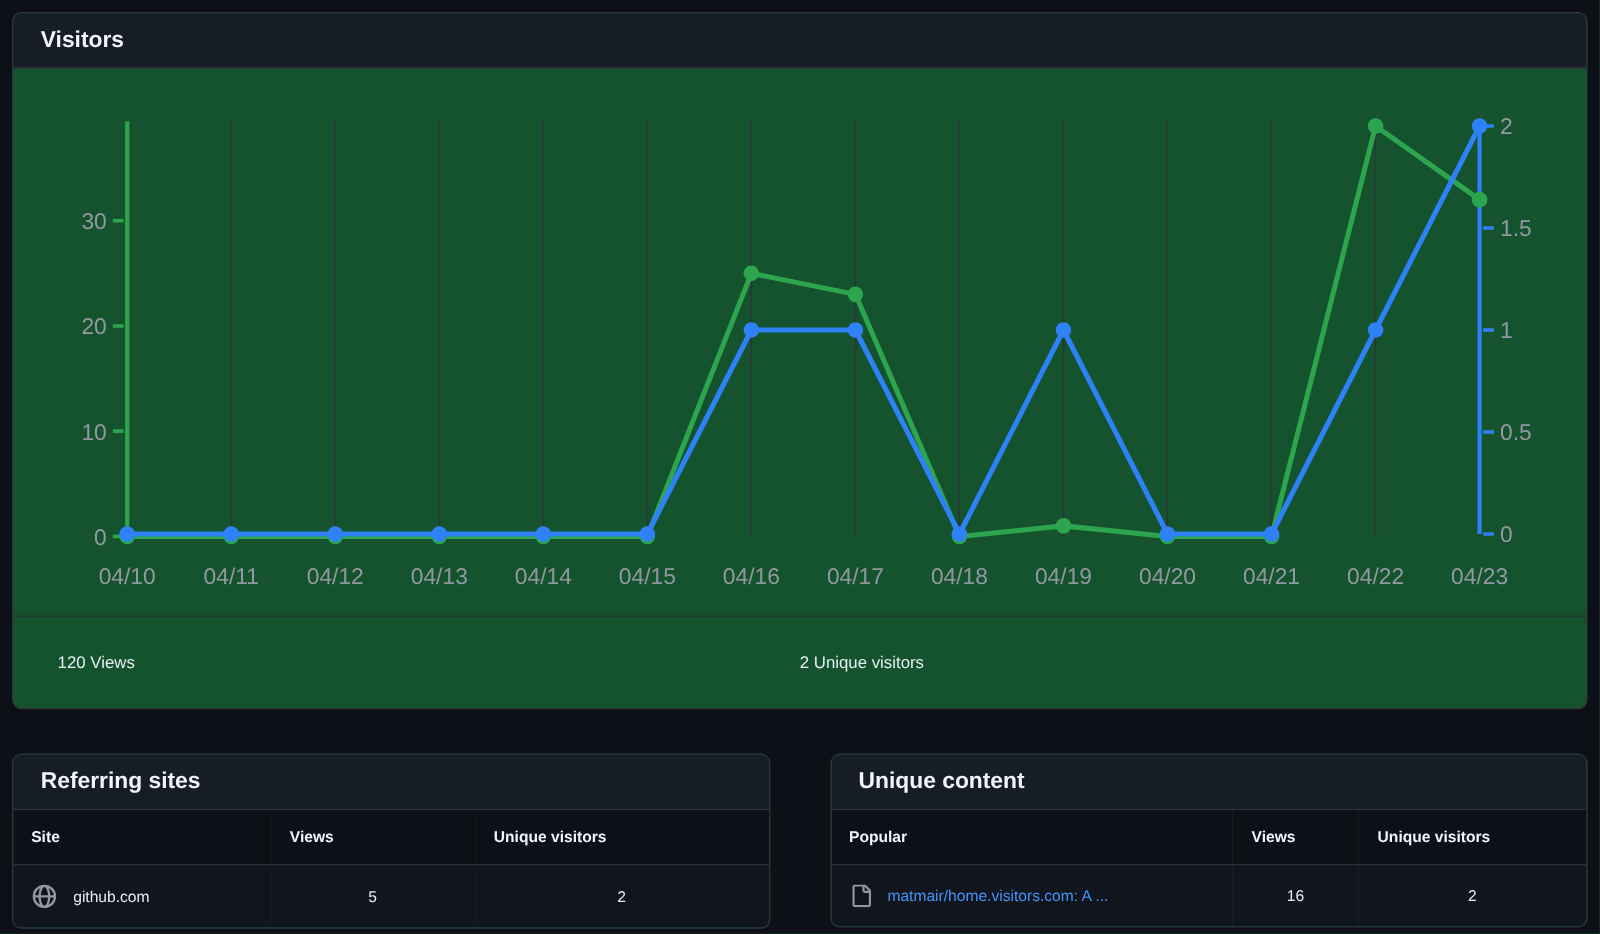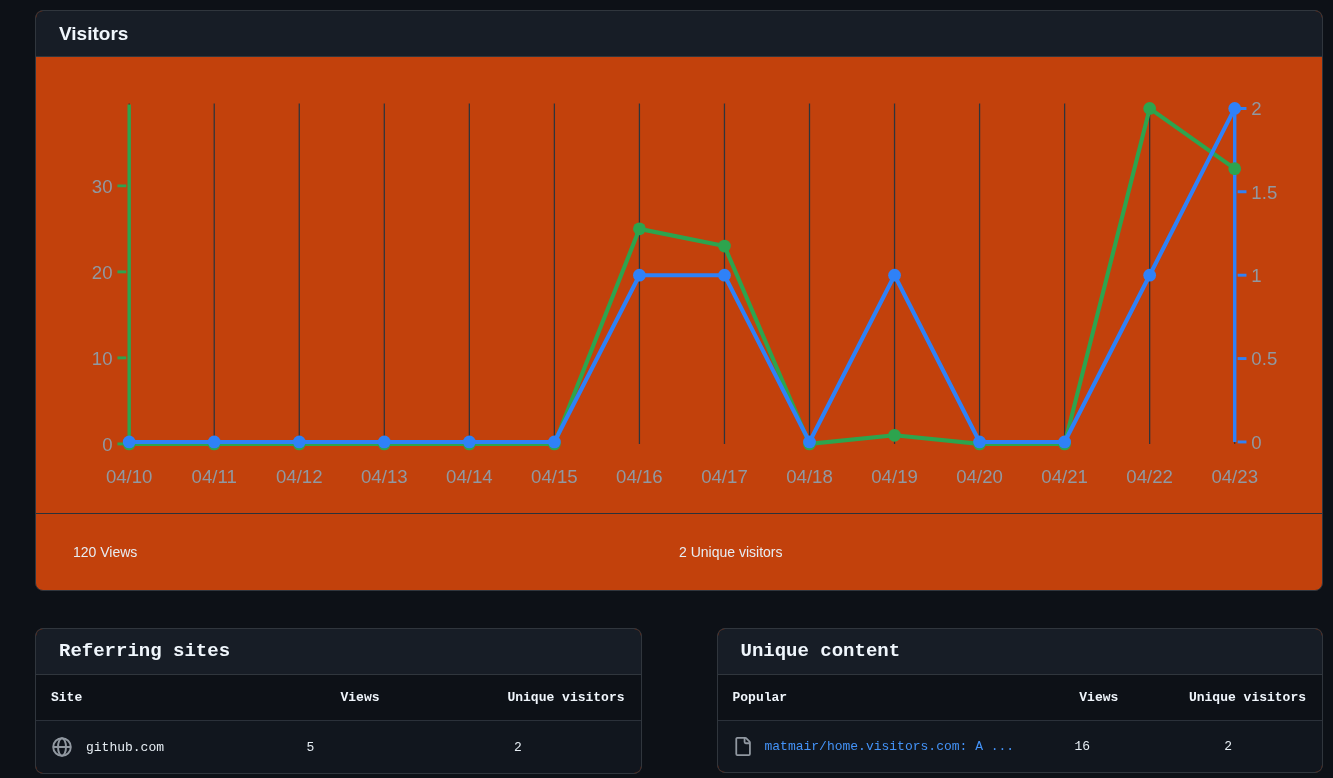--- a/index.html
+++ b/index.html
@@ -7,23 +7,22 @@
   body {
     width:1333px; height:778px; overflow:hidden;
     background:#0d1117;
     padding:10px;
     font-family:"Liberation Sans","DejaVu Sans",sans-serif;
     color:#e6edf3;
   }
   .card {
     border:1px solid #30363d;
     border-radius:8px;
-    background:#c2410c;
+    background:#14532d;
     overflow:hidden;
-    margin-left:25px;
   }
   .card-header {
     background:#171d26;
     border-bottom:1px solid #30363d;
     padding:12px 23px;
   }
   .card-title {
     font-size:19px; line-height:21px; font-weight:600;
     color:#f0f6fc; margin:0;
   }
@@ -35,30 +34,29 @@
     padding:0 37px;
     font-size:14px; color:#e6edf3;
   }
   .card-footer .stat { flex:1 1 50%; }
   .bottom-grid {
     display:grid;
     grid-template-columns:1fr 1fr;
     gap:50px;
     margin-top:37px;
     align-items:start;
-    font-family:Liberation Mono, monospace;
   }
   table { width:100%; border-collapse:collapse; font-size:13px; }
   thead th {
     background:#0d1117;
     color:#f0f6fc;
     font-weight:700;
     padding:12px 16px;
     line-height:21px;
-    text-align:right;
+    text-align:left;
     border-bottom:1px solid #2b313a;
   }
   thead th.col-main { text-align:left; padding-left:15px; }
   tbody td {
     background:#11161e;
     color:#e6edf3;
     padding:15px 16px;
     line-height:21px;
     text-align:center;
   }

